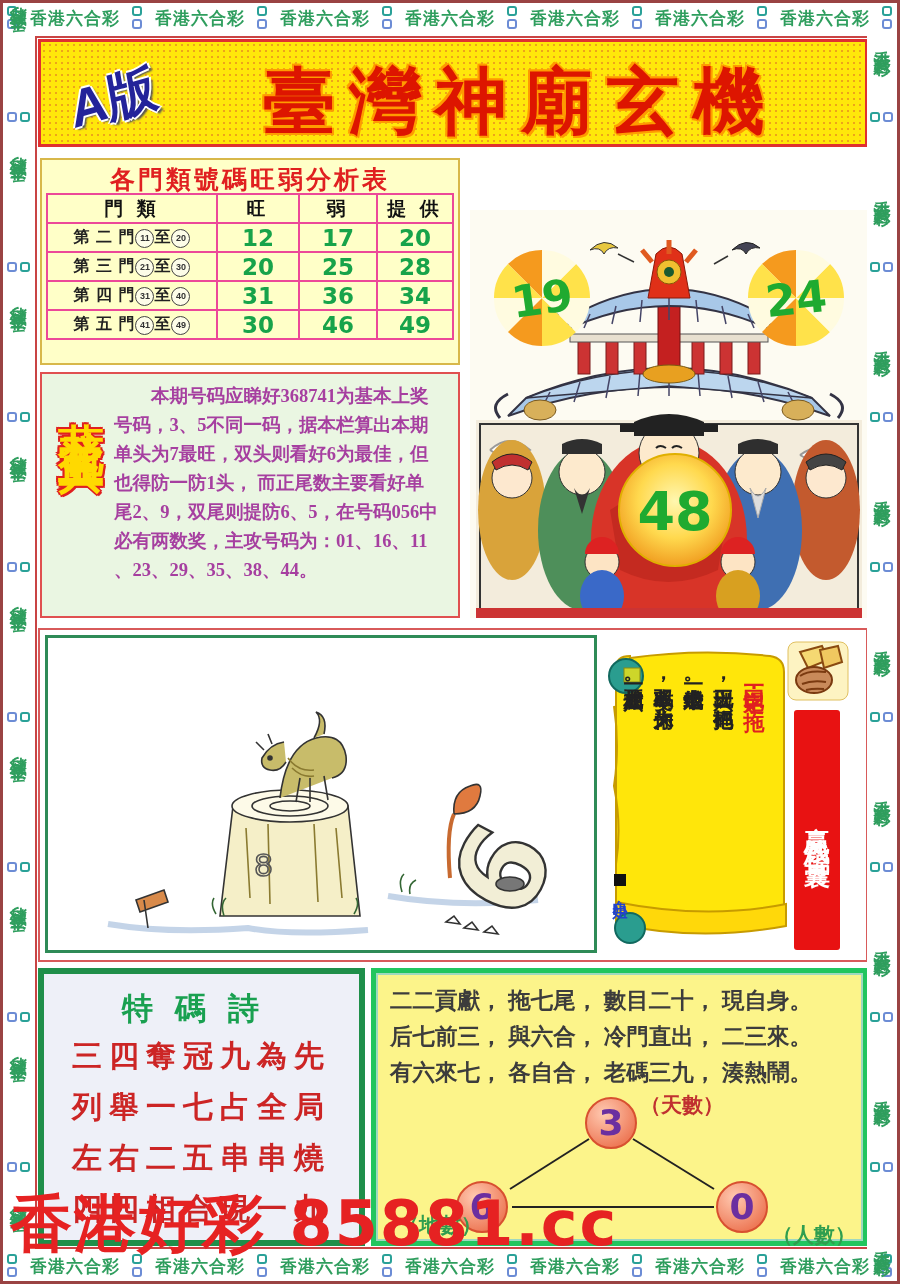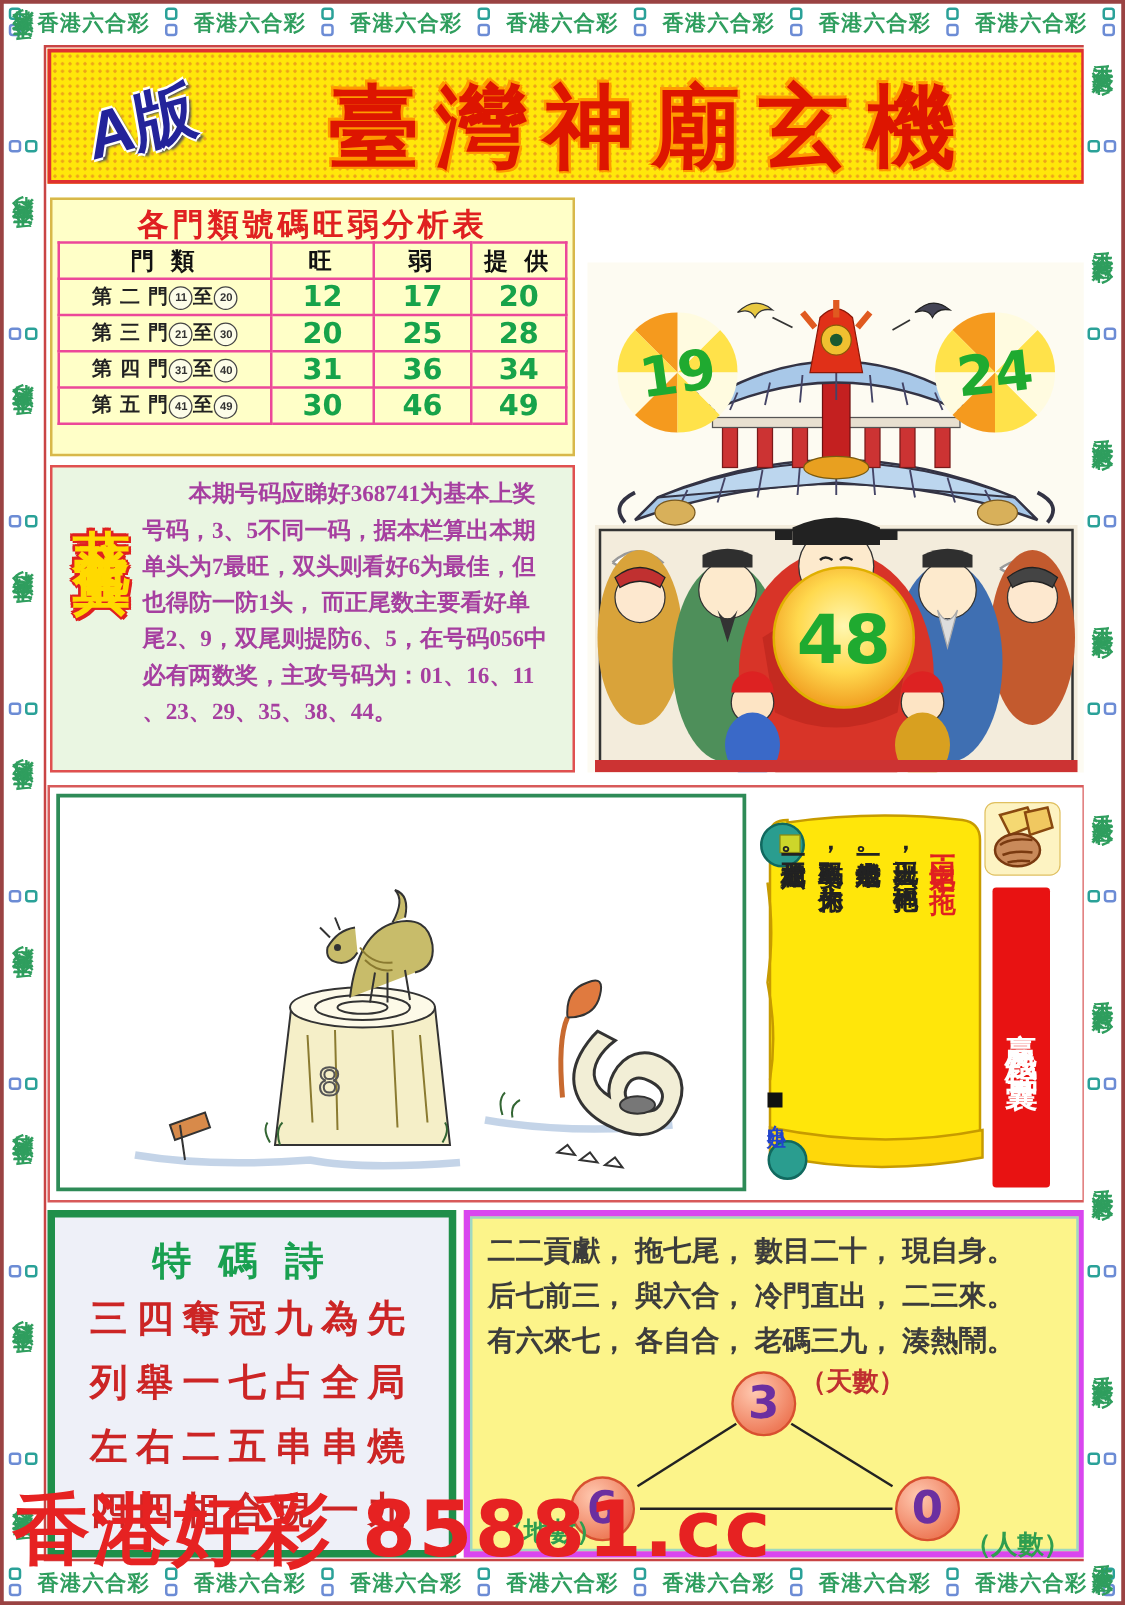--- a/index.html
+++ b/index.html
@@ -98,21 +98,21 @@
   #money{position:absolute;left:746px;top:10px;width:64px;height:62px;}
 
   
   #poembox{position:absolute;left:1px;top:930px;width:327px;height:278px;background:#eef0f8;
            border:6px solid #1f8f4a;box-sizing:border-box;text-align:center;}
   #poemtitle{color:#19a050;font-weight:bold;font-size:31px;letter-spacing:22px;margin-top:14px;
              font-family:"Liberation Serif",serif;}
   .pline{color:#cc2525;font-weight:bold;font-size:30px;letter-spacing:7px;line-height:51px;
          font-family:"Liberation Serif",serif;white-space:nowrap;}
   #msgbox{position:absolute;left:334px;top:930px;width:497px;height:278px;background:#fcf48a;
-          border:5px solid #d946ef;box-shadow:inset 0 0 0 2px #9fd8c0;box-sizing:border-box;}
+          border:5px solid #22c55e;box-shadow:inset 0 0 0 2px #9fd8c0;box-sizing:border-box;}
   .mline{color:#3c3c3c;font-weight:bold;font-size:22.5px;line-height:36px;padding:0 14px;white-space:nowrap;
          font-family:"Liberation Serif",serif;}
   .mline:first-child{padding-top:10px;}
   .ncircle{position:absolute;width:52px;height:52px;border-radius:50%;
            background:radial-gradient(circle at 35% 30%, #ffc9b0, #ee7a58 75%);
            border:2px solid #d85030;box-sizing:border-box;text-align:center;
            font-size:36px;line-height:48px;font-weight:bold;color:#6b2fa0;font-family:"DejaVu Sans",sans-serif;}
   .clabel{position:absolute;font-weight:bold;font-size:21px;font-family:"Liberation Serif",serif;white-space:nowrap;}
   .clabel.red{color:#c03030;} .clabel.green{color:#2f9e4f;}
   #tri{position:absolute;left:0;top:0;width:487px;height:266px;}

